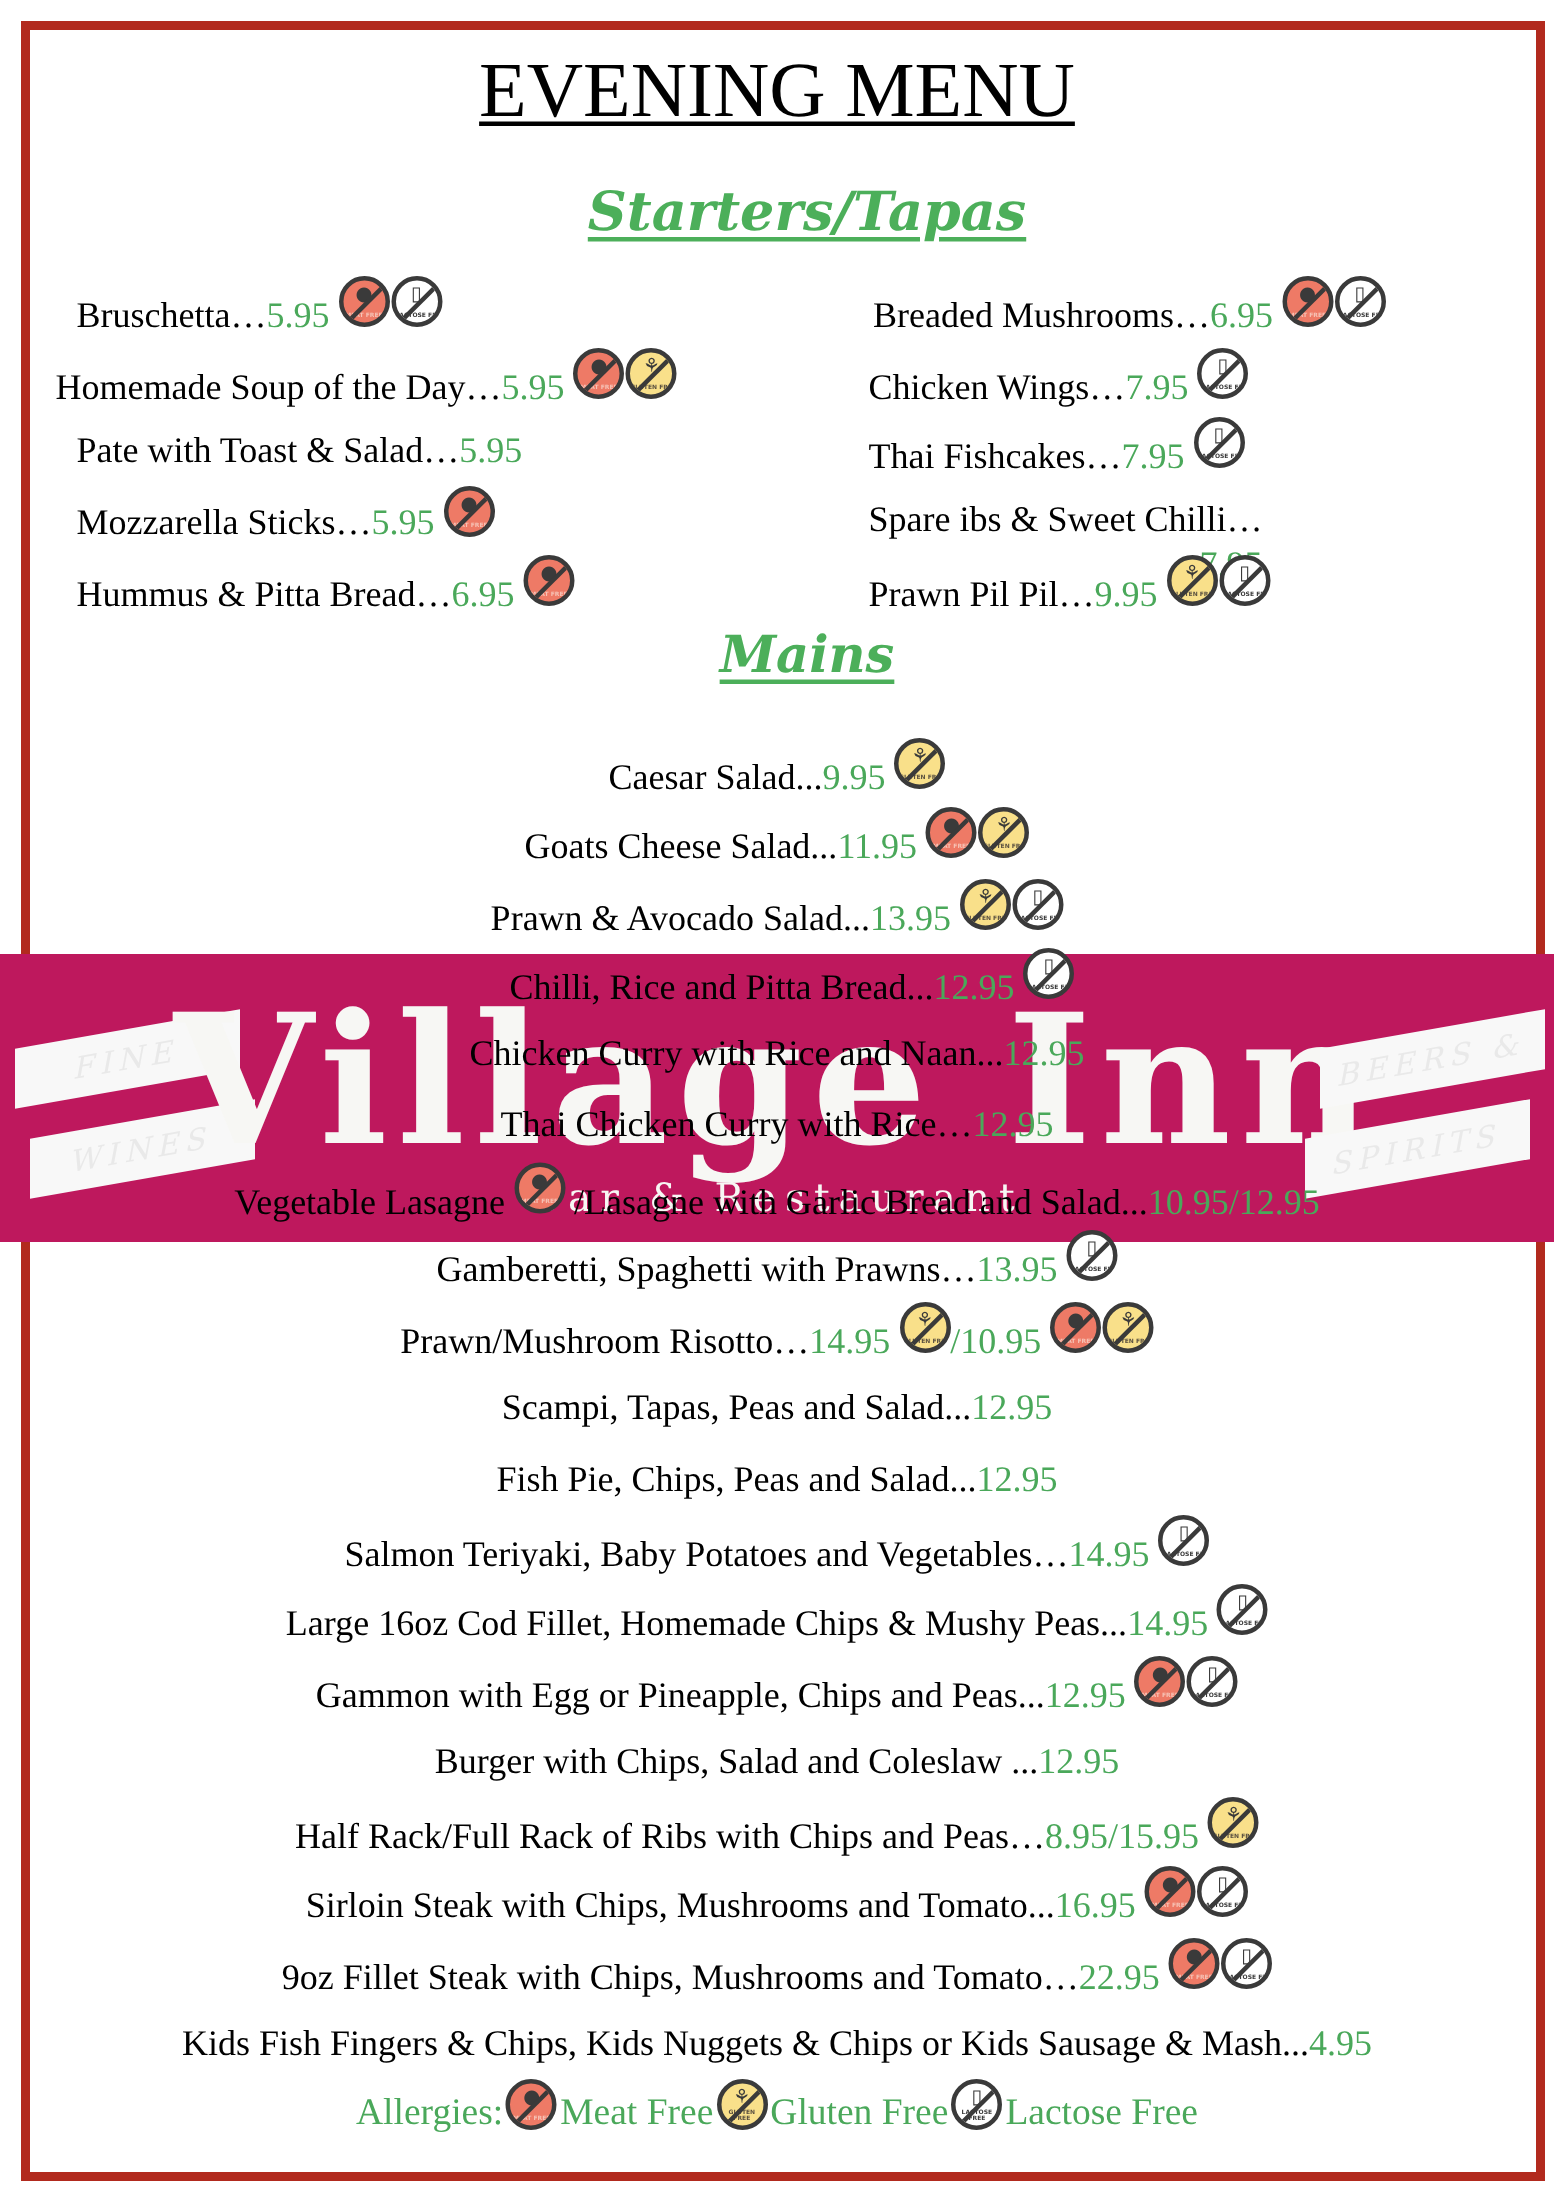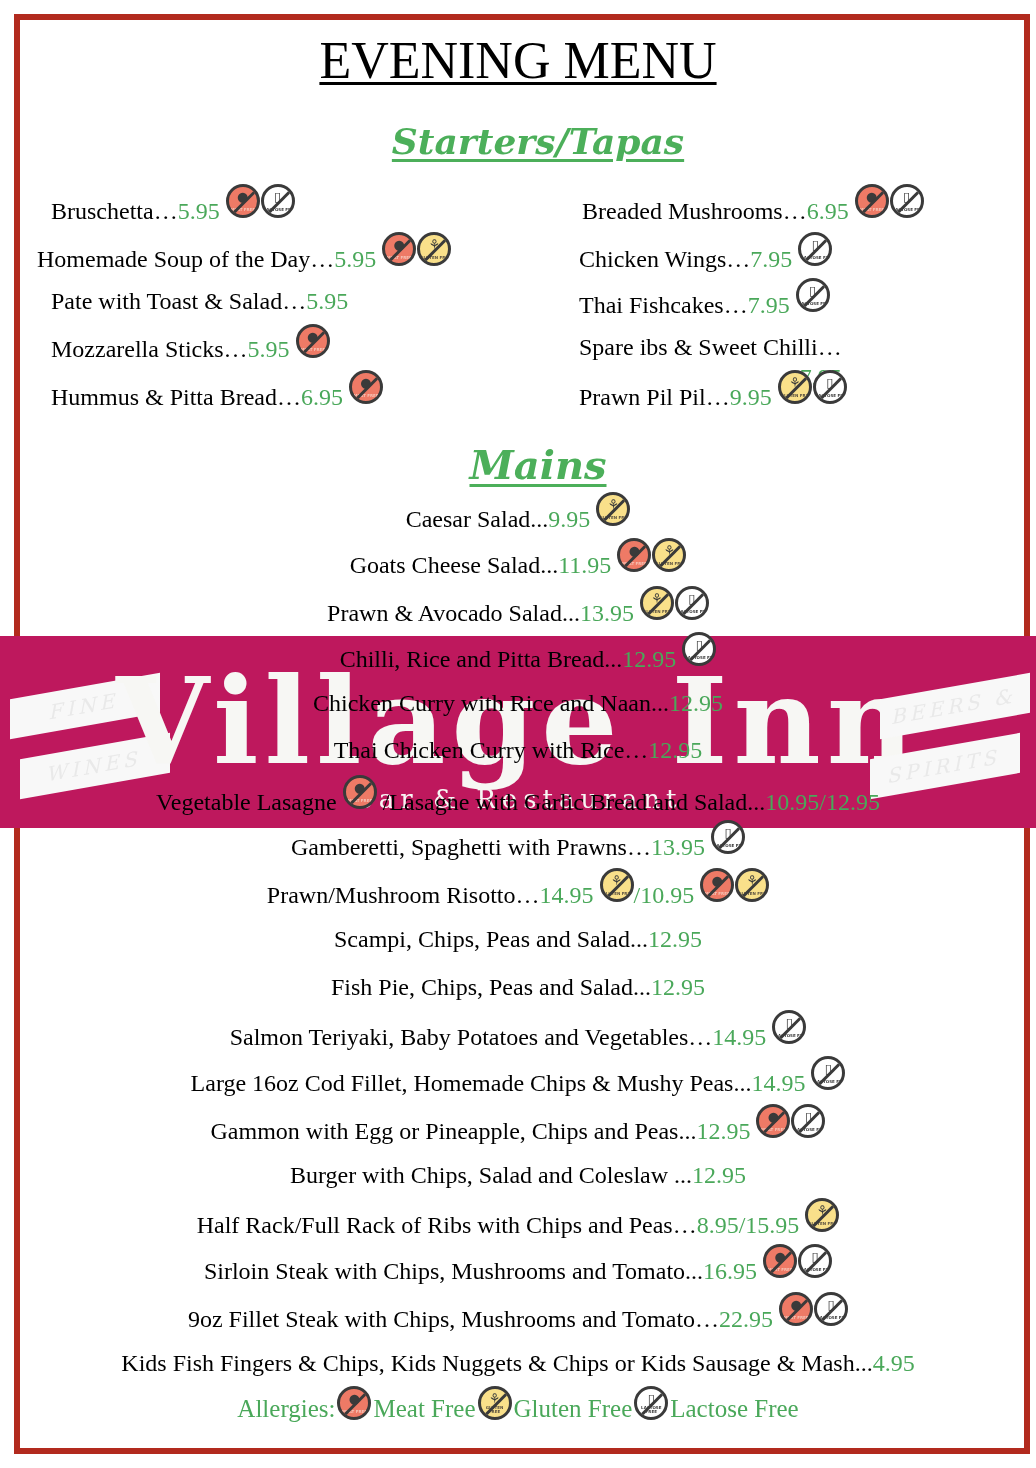--- a/index.html
+++ b/index.html
@@ -18,21 +18,21 @@
                transform: skewY(-10deg); font-family: "DejaVu Serif", serif; font-size: 20px;
                color: #e9e9e9; letter-spacing: 4px; text-align: center; line-height: 40px; font-style: italic; }
 
   .title { position: absolute; left: 0; right: 0; top: 30px; text-align: center;
            font-family: "Liberation Serif", serif; font-size: 52px; line-height: 62px;
            text-decoration: underline; text-decoration-thickness: 3px; text-underline-offset: 4px; letter-spacing: 0px; }
   .section { position: absolute; left: 0; right: 0; text-align: center;
              font-family: "DejaVu Serif", serif; font-style: italic; font-weight: bold;
              color: #4caf5a; text-decoration: underline; text-decoration-thickness: 3px; text-underline-offset: 5px; padding-left: 40px; }
   .section.starters { top: 116px; font-size: 36px; line-height: 50px; }
-  .section.mains { top: 440px; font-size: 40px; line-height: 50px; }
+  .section.mains { top: 412px; font-size: 34px; line-height: 50px; }
 
   .item { position: absolute; font-size: 24px; line-height: 30px; white-space: nowrap; display: flex; align-items: flex-end; }
   .price { color: #4aa85a; }
   .center { left: 0; right: 0; justify-content: center; }
   .icons { display: inline-flex; gap: 1px; margin-left: 6px; position: relative; top: -8px; }
   .icon { width: 34px; height: 34px; border-radius: 50%; border: 3px solid #3a3a3a; box-sizing: border-box;
           position: relative; overflow: hidden; display: inline-block; }
   .icon.meat { background: #ee7a66; }
   .icon.gluten { background: #f9e08a; }
   .icon.lactose { background: #ffffff; }
@@ -273,21 +273,21 @@
           <span class="glyph"></span>
           <span class="lbl">MEAT FREE</span>
         </span>
         <span class="icon gluten">
           <span class="glyph"></span>
           <span class="lbl">GLUTEN FREE</span>
         </span>
       </span>
     </div>
     <div class="item center" style="top: 924px;">
-      <span>Scampi, Chips, Peas and Salad...</span>
+      <span>Scampi, Tapas, Peas and Salad...</span>
       <span class="price">12.95</span>
     </div>
     <div class="item center" style="top: 972px; text-align: right;">
       <span>Fish Pie, Chips, Peas and Salad...</span>
       <span class="price">12.95</span>
     </div>
     <div class="item center" style="top: 1018px;">
       <span>Salmon Teriyaki, Baby Potatoes and Vegetables…</span>
       <span class="price">14.95</span>
       <span class="icons">

